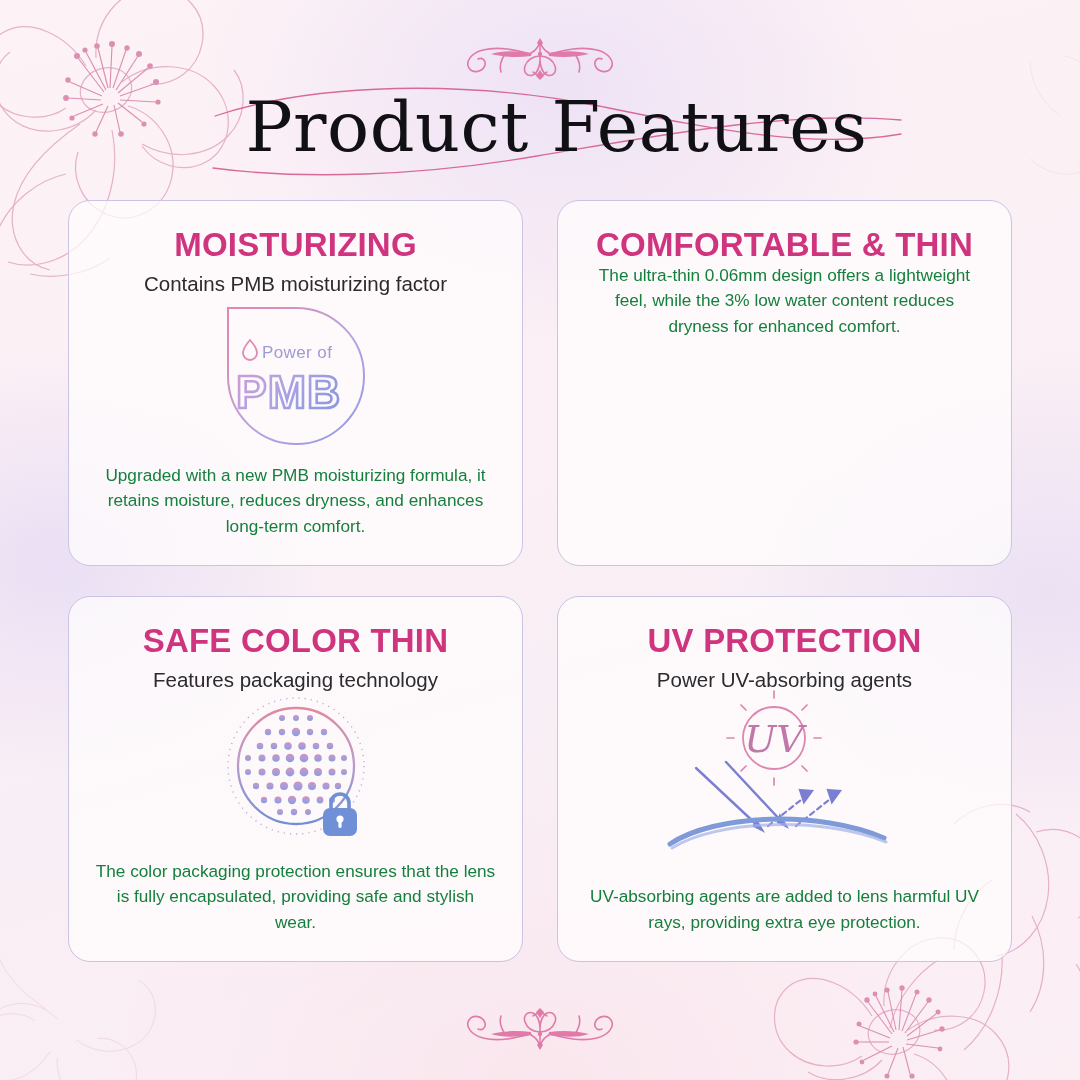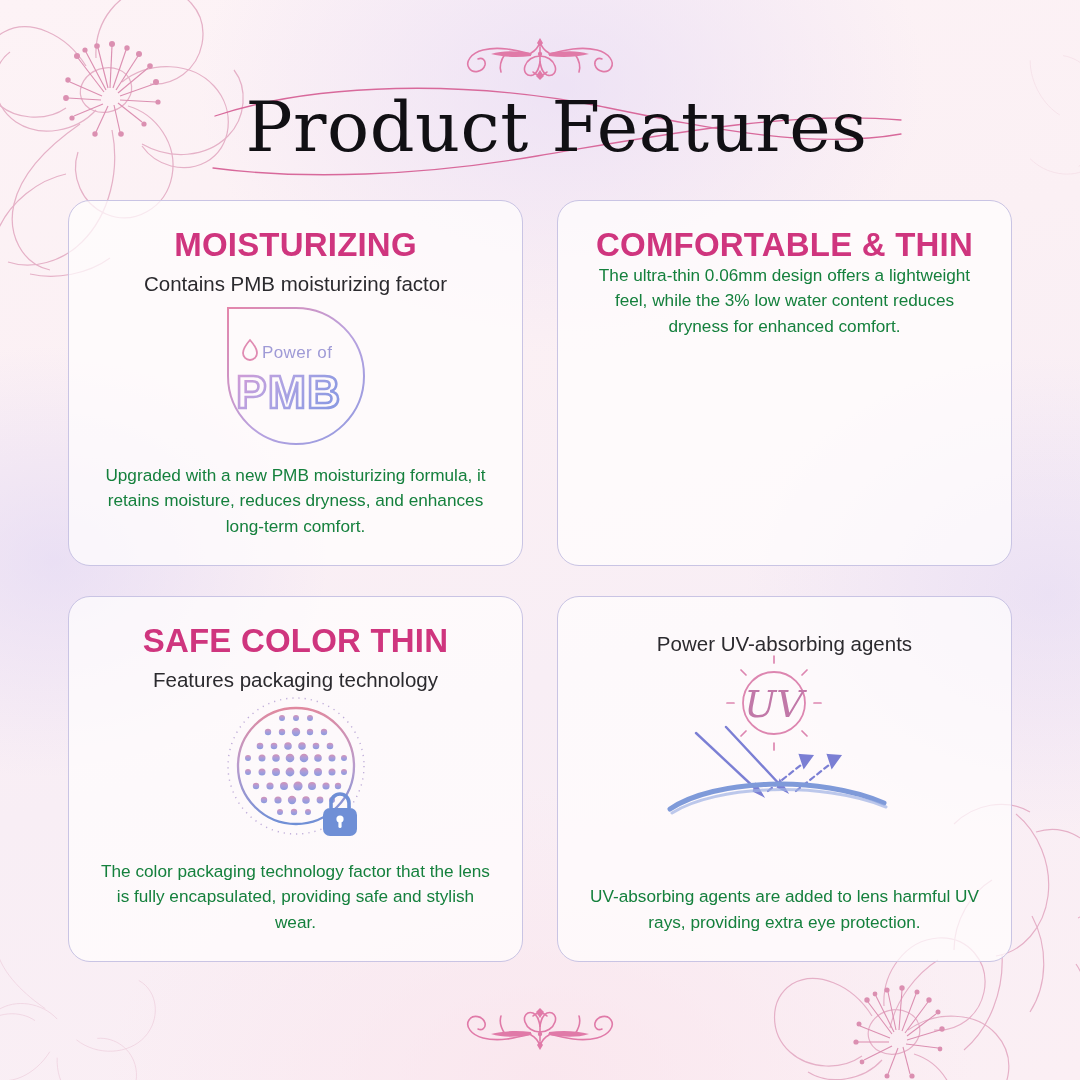--- a/index.html
+++ b/index.html
@@ -401,24 +401,25 @@
             <circle cx="97" cy="120" r="3"></circle>
         </g>
         <g transform="translate(112,102)">
           <rect x="0" y="14" width="34" height="28" rx="7" fill="#6f8fd6"></rect>
           <path d="M8 14 V9 A9 9 0 0 1 26 9 V14" fill="none" stroke="#6f8fd6" stroke-width="3.6"></path>
           <circle cx="17" cy="25" r="3.6" fill="#ffffff"></circle>
           <rect x="15.4" y="26" width="3.2" height="8" rx="1.6" fill="#ffffff"></rect>
         </g>
       </svg>
     </div>
-    <div class="card-body">The color packaging technology factor that the lens is fully encapsulated, providing safe and stylish wear.</div>
+    <div class="card-body">The color packaging protection ensures that the lens is fully encapsulated, providing safe and stylish wear.</div>
   </div>
 
   <div class="feature-card">
+    <div class="card-title">UV PROTECTION</div>
     <div class="card-subtitle">Power UV-absorbing agents</div>
     <div class="card-icon">
       <svg width="230" height="156" viewBox="0 0 230 156">
 
         <g transform="translate(58,4)">
           <circle cx="46" cy="42" r="31" fill="none" stroke="#dd86b0" stroke-width="1.8"></circle>
           <g stroke="#dd86b0" stroke-width="1.7" stroke-linecap="round">
             <path d="M46 2 L46 -5"></path>
               <path d="M46 82 L46 89"></path>
             <path d="M6 42 L-1 42"></path>

